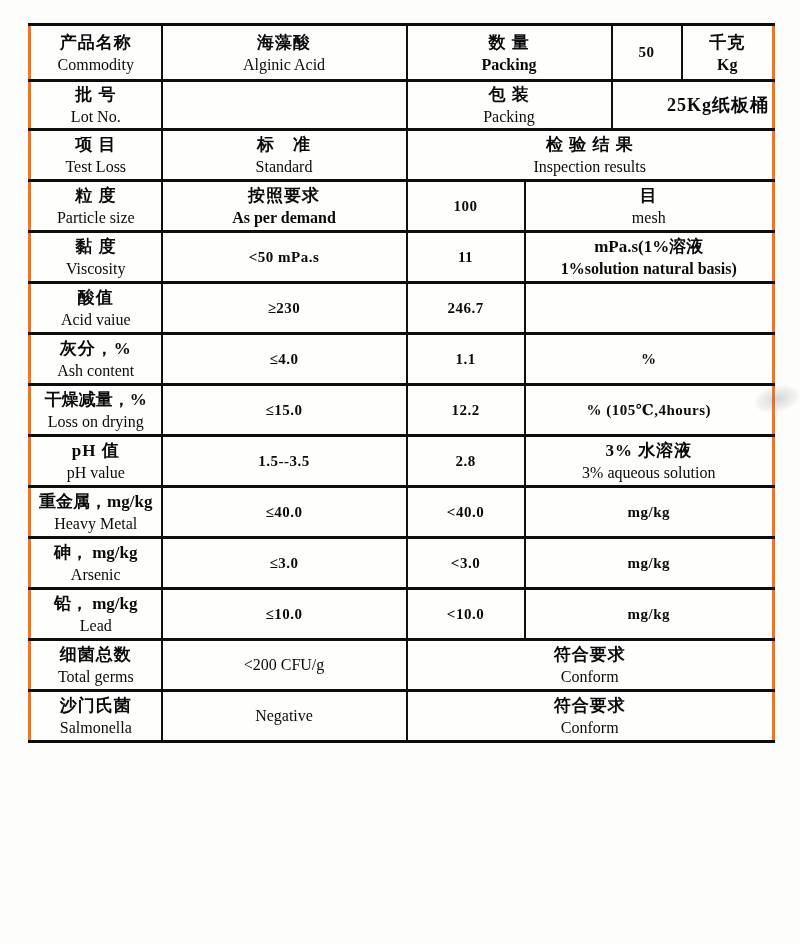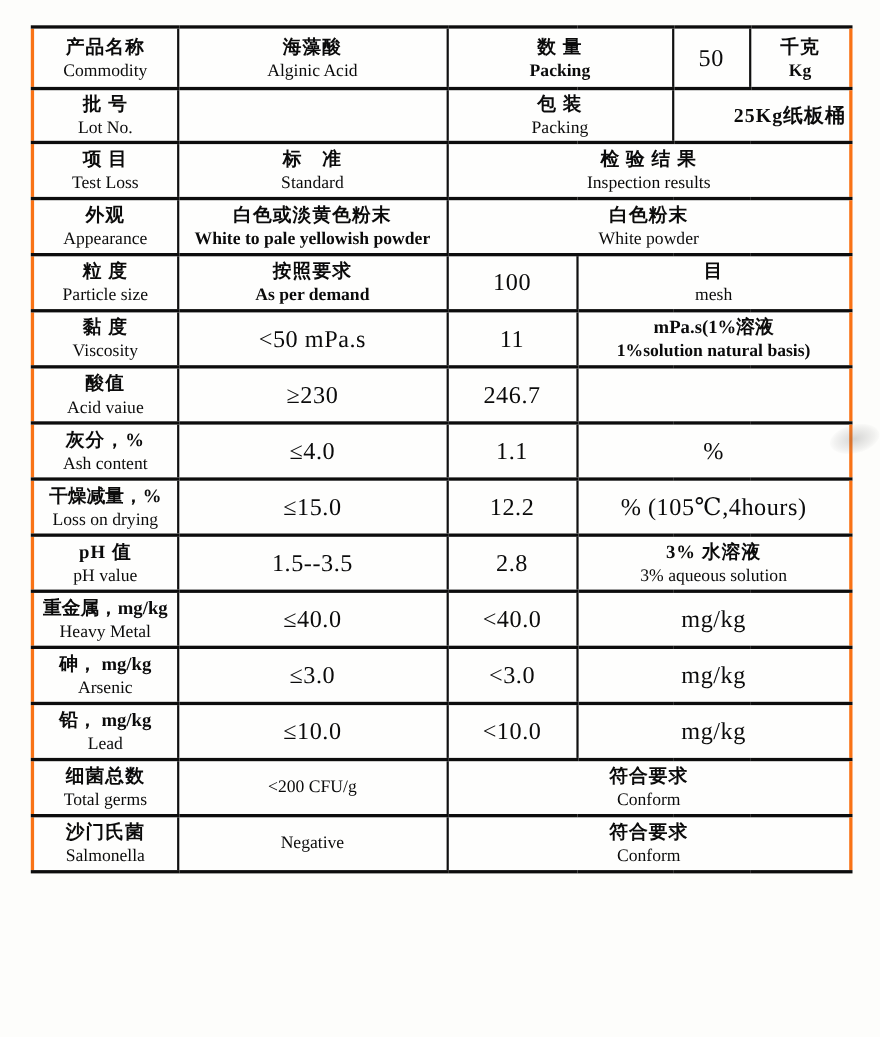--- a/index.html
+++ b/index.html
@@ -24,21 +24,21 @@
     text-align:center;vertical-align:middle;
     padding:1px 3px;color:#0b0b0b;
     overflow:hidden;
   }
   tr{height:51px;}
   tr.r1{height:56px;}
   tr.r2{height:36px;}
   .zh{font-size:17px;font-weight:700;line-height:23px;letter-spacing:1px;}
   .en{font-size:16px;font-weight:400;line-height:21px;}
   .en.b{font-weight:700;}
-  .val{font-size:22px;font-weight:400;letter-spacing:0.5px;}
+  .val{font-size:15px;font-weight:700;letter-spacing:0.5px;}
   .valn{font-size:16px;font-weight:400;}
   .big{font-size:18px;letter-spacing:1px;text-align:right;}
   td div:empty{display:none;}
   .smudge{
     position:absolute;right:0px;top:386px;width:46px;height:26px;
     background:radial-gradient(ellipse at center, rgba(110,110,110,0.28), rgba(150,150,150,0.12) 55%, rgba(0,0,0,0) 75%);
     transform:rotate(-14deg);border-radius:50%;
   }
 </style>
 </head>
@@ -105,34 +105,20 @@
       <td>
         <div class="zh">标　准</div>
         <div class="en">Standard</div>
       </td>
       <td colspan="4">
         <div class="zh">检 验 结 果</div>
         <div class="en">Inspection results</div>
       </td>
     </tr>
 
-    <tr>
-      <td>
-        <div class="zh">外观</div>
-        <div class="en">Appearance</div>
-      </td>
-      <td>
-        <div class="zh">白色或淡黄色粉末</div>
-        <div class="en b">White to pale yellowish powder</div>
-      </td>
-      <td colspan="4">
-        <div class="zh">白色粉末</div>
-        <div class="en">White powder</div>
-      </td>
-    </tr>
 
     <tr>
       <td>
         <div class="zh">粒 度</div>
         <div class="en">Particle size</div>
       </td>
       <td>
         <div class="zh">按照要求</div>
         <div class="en b">As per demand</div>
       </td>

